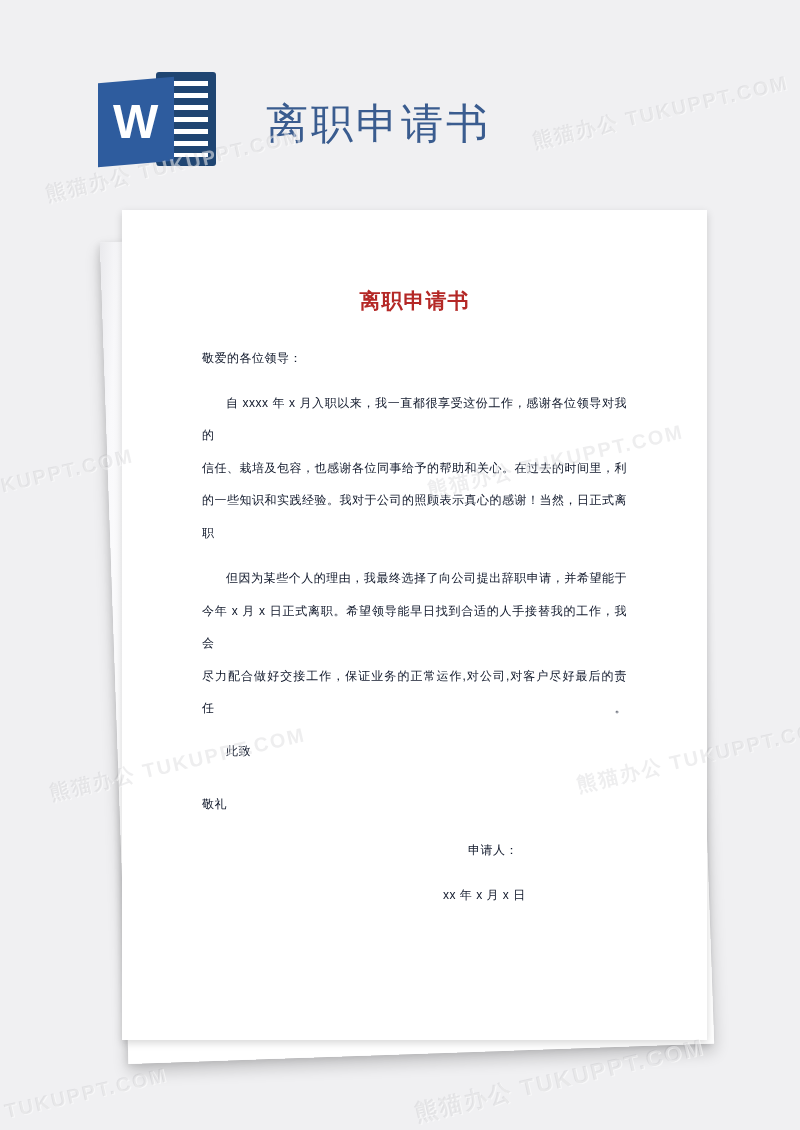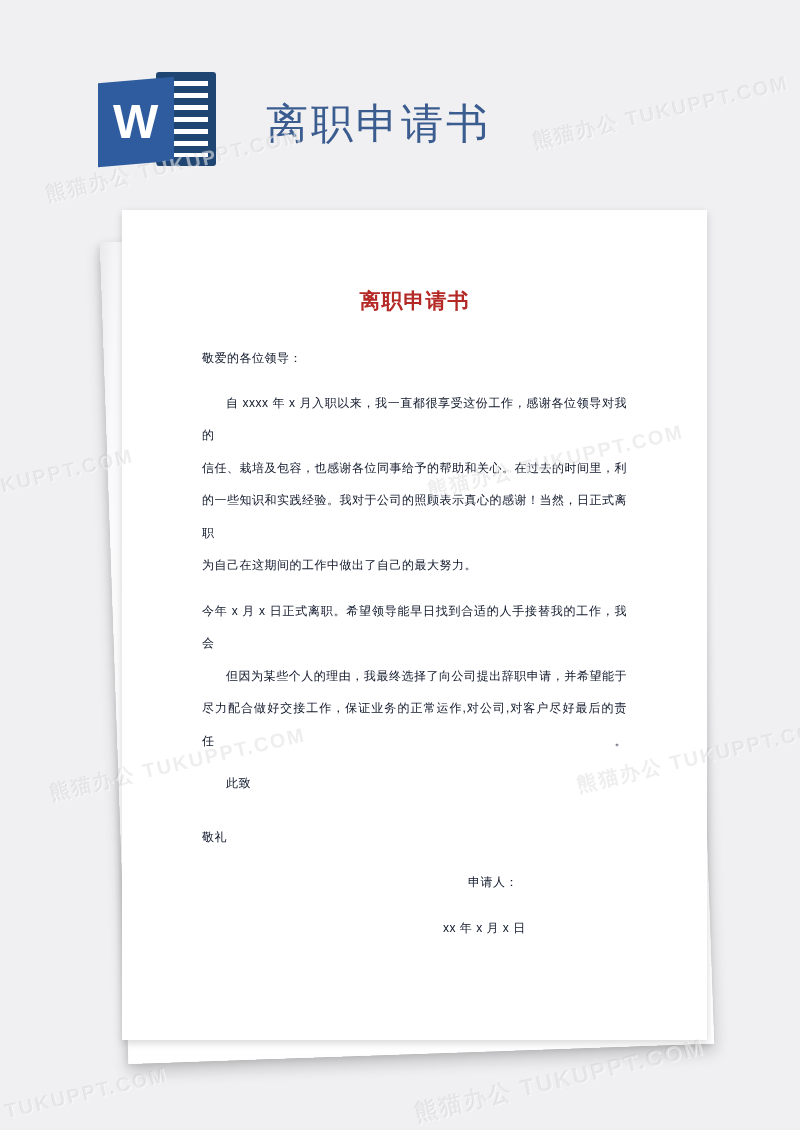--- a/index.html
+++ b/index.html
@@ -106,26 +106,25 @@
 <div class="main-page">
   <div class="doc-content">
     <div class="doc-title">离职申请书</div>
 
     <div class="ln last salutation">敬爱的各位领导：</div>
 
     <div class="para1">
       <div class="ln ind">自 xxxx 年 x 月入职以来，我一直都很享受这份工作，感谢各位领导对我的</div>
       <div class="ln">信任、栽培及包容，也感谢各位同事给予的帮助和关心。在过去的时间里，利</div>
       <div class="ln">的一些知识和实践经验。我对于公司的照顾表示真心的感谢！当然，日正式离职</div>
-      <div class="ln last">为自己在这期间的工作中做出了自己的最大努力。</div>
     </div>
 
     <div class="para2">
+      <div class="ln ind">但因为某些个人的理由，我最终选择了向公司提出辞职申请，并希望能于</div>
       <div class="ln">今年 x 月 x 日正式离职。希望领导能早日找到合适的人手接替我的工作，我会</div>
-      <div class="ln ind">但因为某些个人的理由，我最终选择了向公司提出辞职申请，并希望能于</div>
       <div class="ln">尽力配合做好交接工作，保证业务的正常运作,对公司,对客户尽好最后的责任。</div>
     </div>
 
 
     <div class="ln last ind cizhi">此致</div>
     <div class="ln last jingli">敬礼</div>
 
     <div class="ln last applicant">申请人：</div>
     <div class="ln last sign-date">xx 年 x 月 x 日</div>
   </div>

